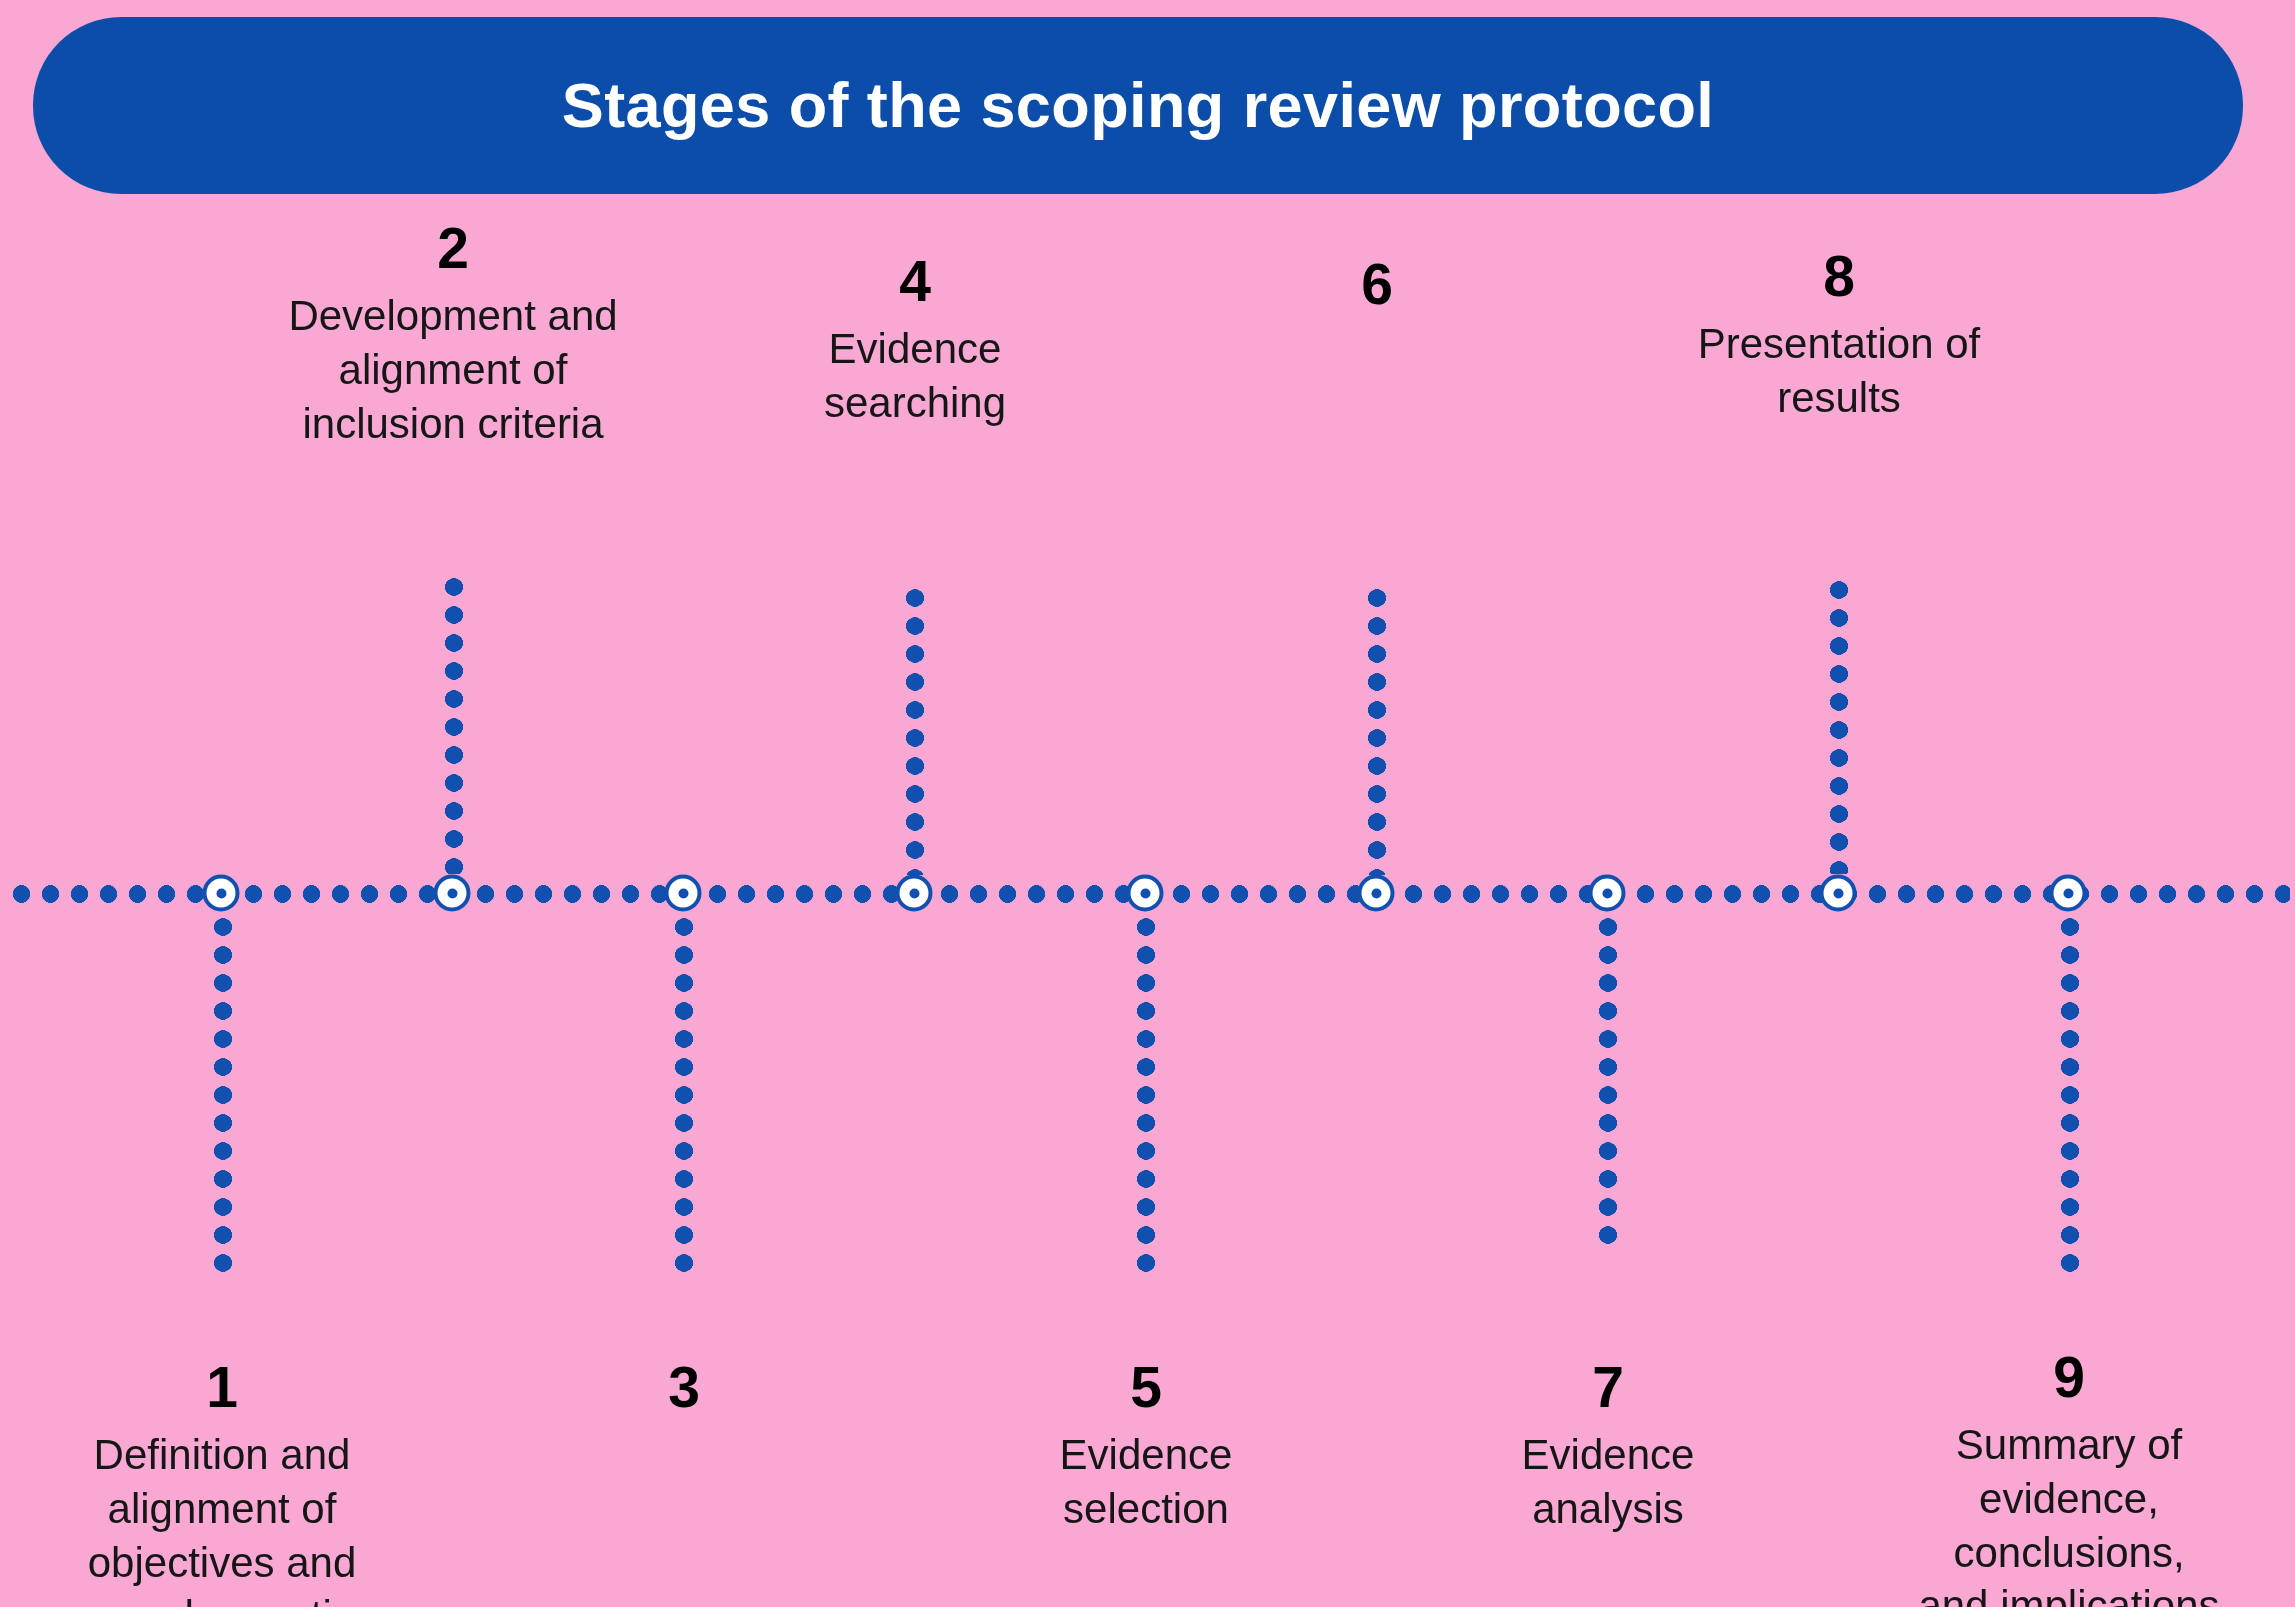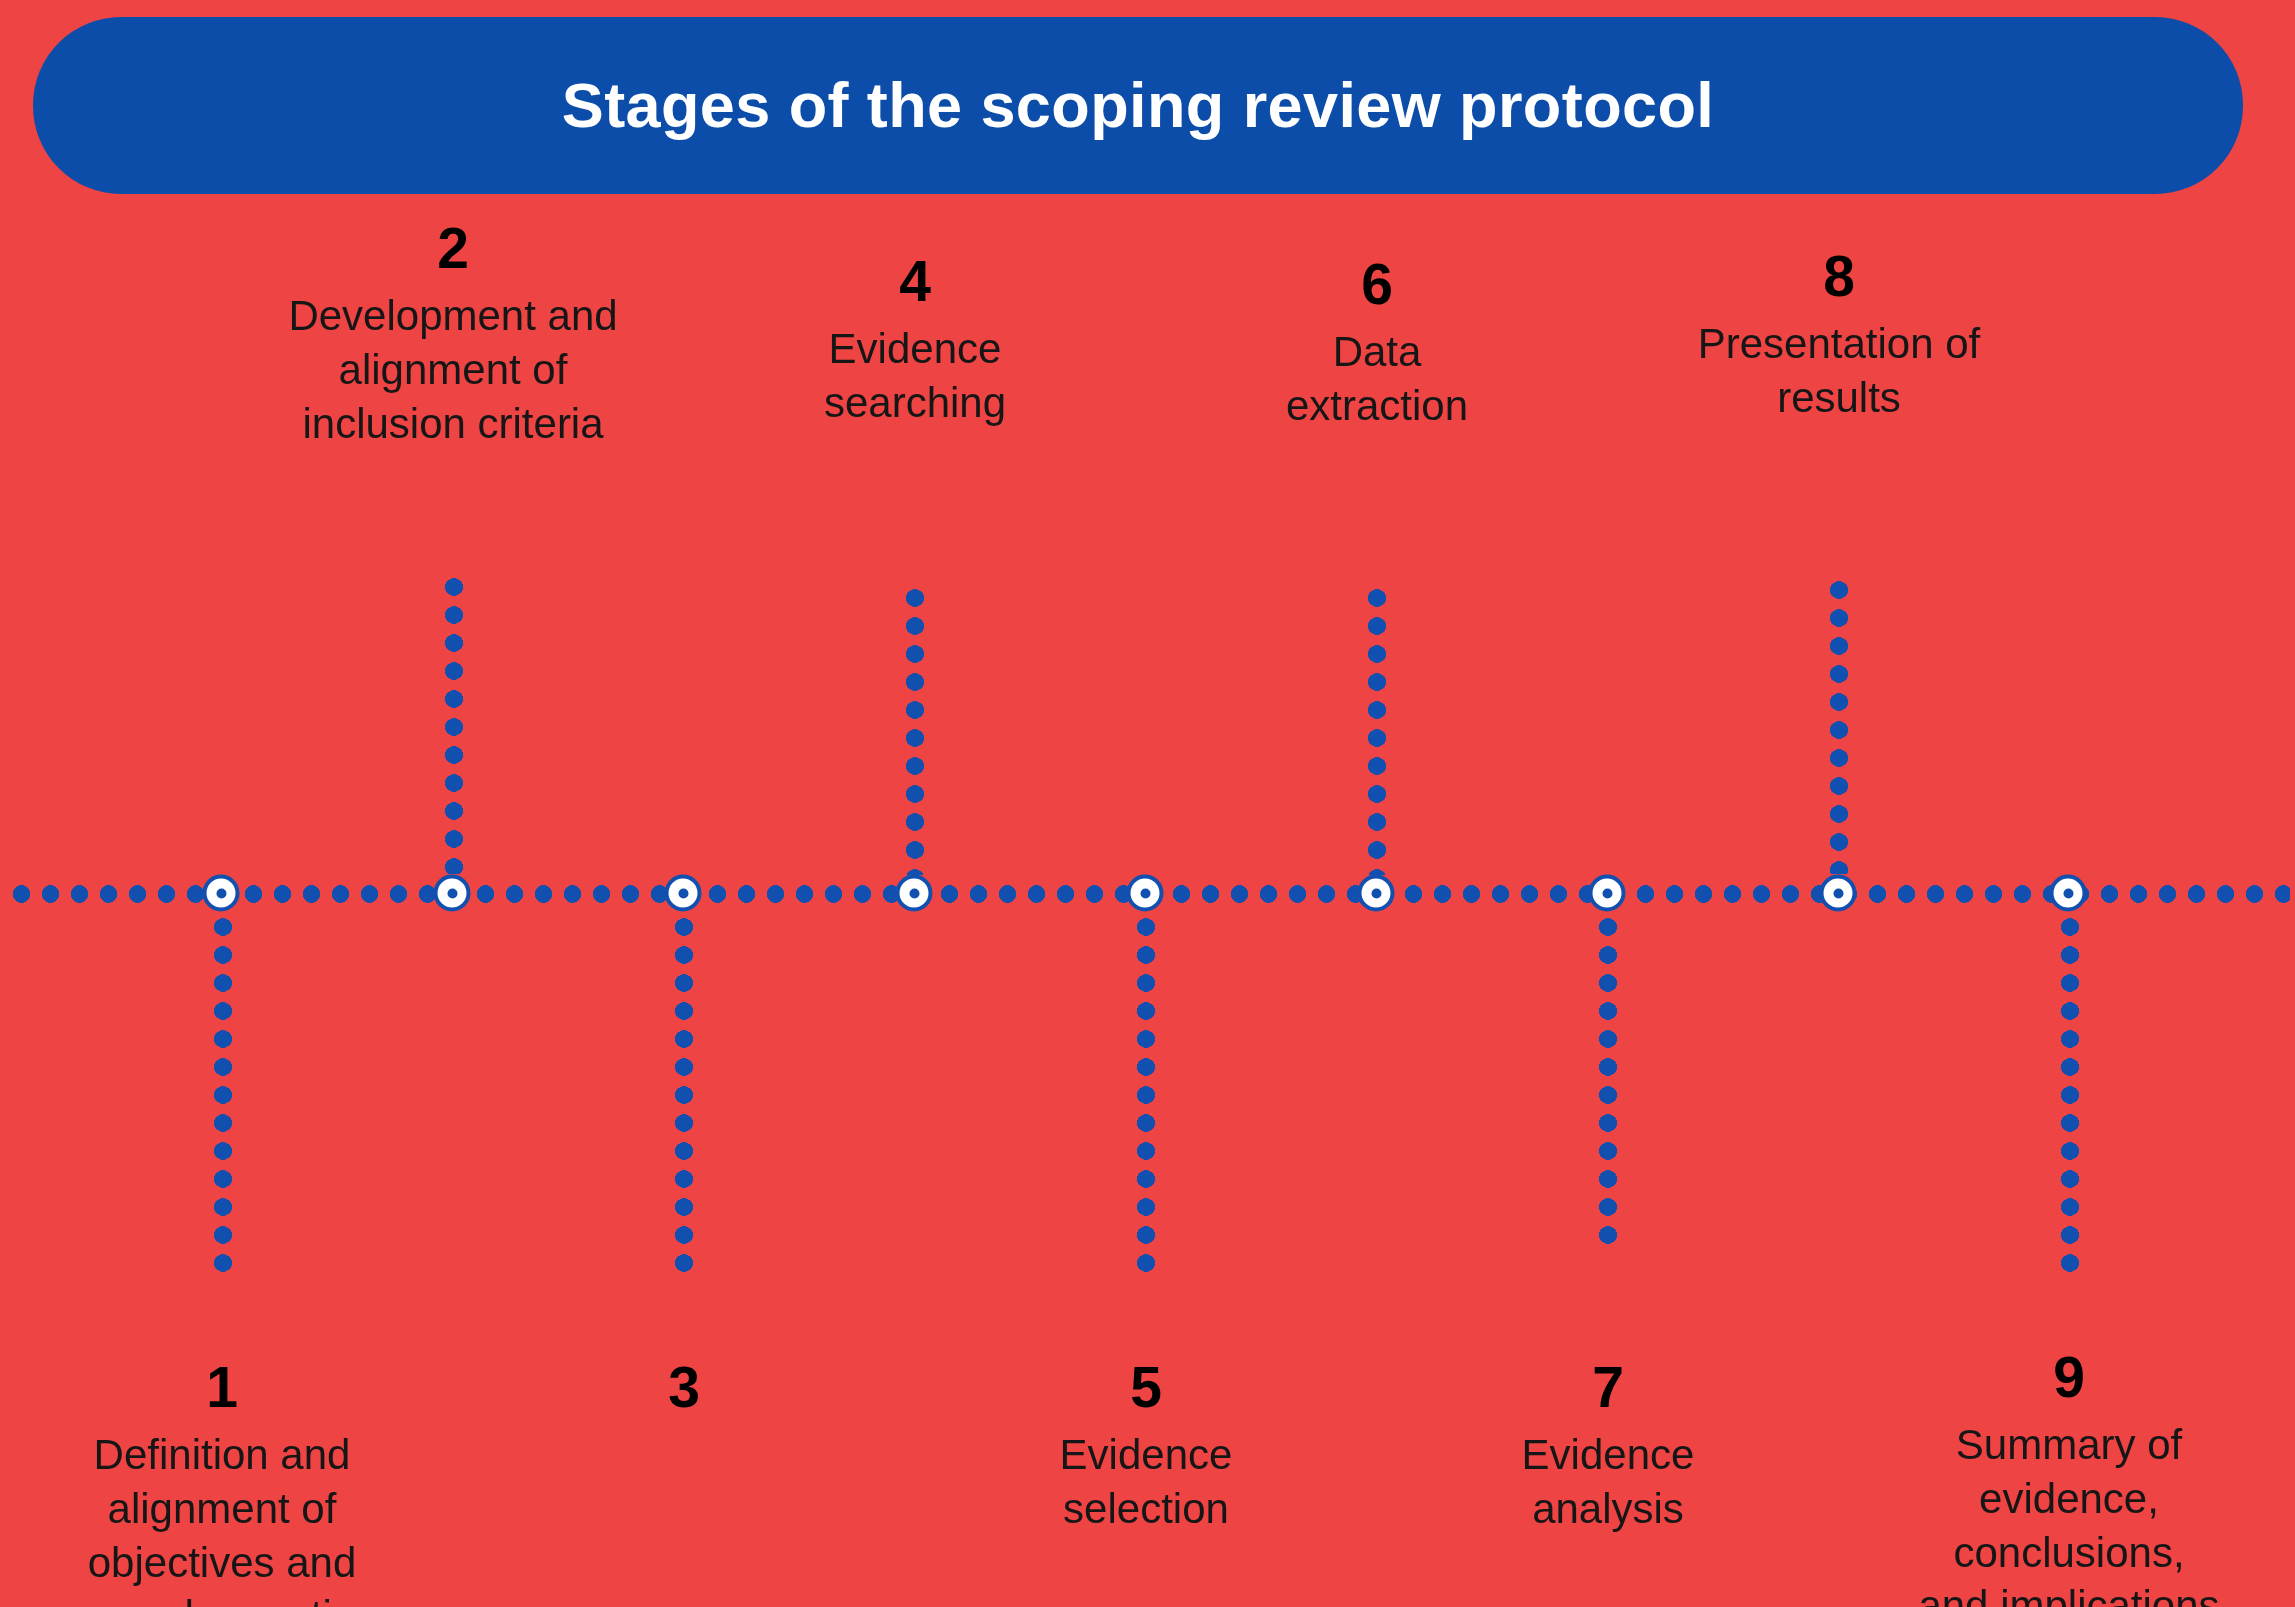--- a/index.html
+++ b/index.html
@@ -7,21 +7,21 @@
     padding: 0;
     background: #ffffff;
   }
   body {
     font-family: "Liberation Sans", sans-serif;
   }
   #page {
     position: relative;
     width: 2295px;
     height: 1608px;
-    background: #ef4444;
+    background: #f9a8d4;
     overflow: hidden;
   }
 
   
   #title-bar {
     position: absolute;
     left: 33px;
     top: 17px;
     width: 2210px;
     height: 177px;
@@ -198,22 +198,20 @@
         <div class="stage-title">Evidence
 searching</div>
       </div>
       <div class="stage-label below" style="left: 1146px; top: 1358px;">
         <div class="stage-num">5</div>
         <div class="stage-title">Evidence
 selection</div>
       </div>
       <div class="stage-label above" style="left: 1377px; top: 255px;">
         <div class="stage-num">6</div>
-        <div class="stage-title">Data
-extraction</div>
       </div>
       <div class="stage-label below" style="left: 1608px; top: 1358px;">
         <div class="stage-num">7</div>
         <div class="stage-title">Evidence
 analysis</div>
       </div>
       <div class="stage-label above" style="left: 1839px; top: 247px;">
         <div class="stage-num">8</div>
         <div class="stage-title">Presentation of
 results</div>

